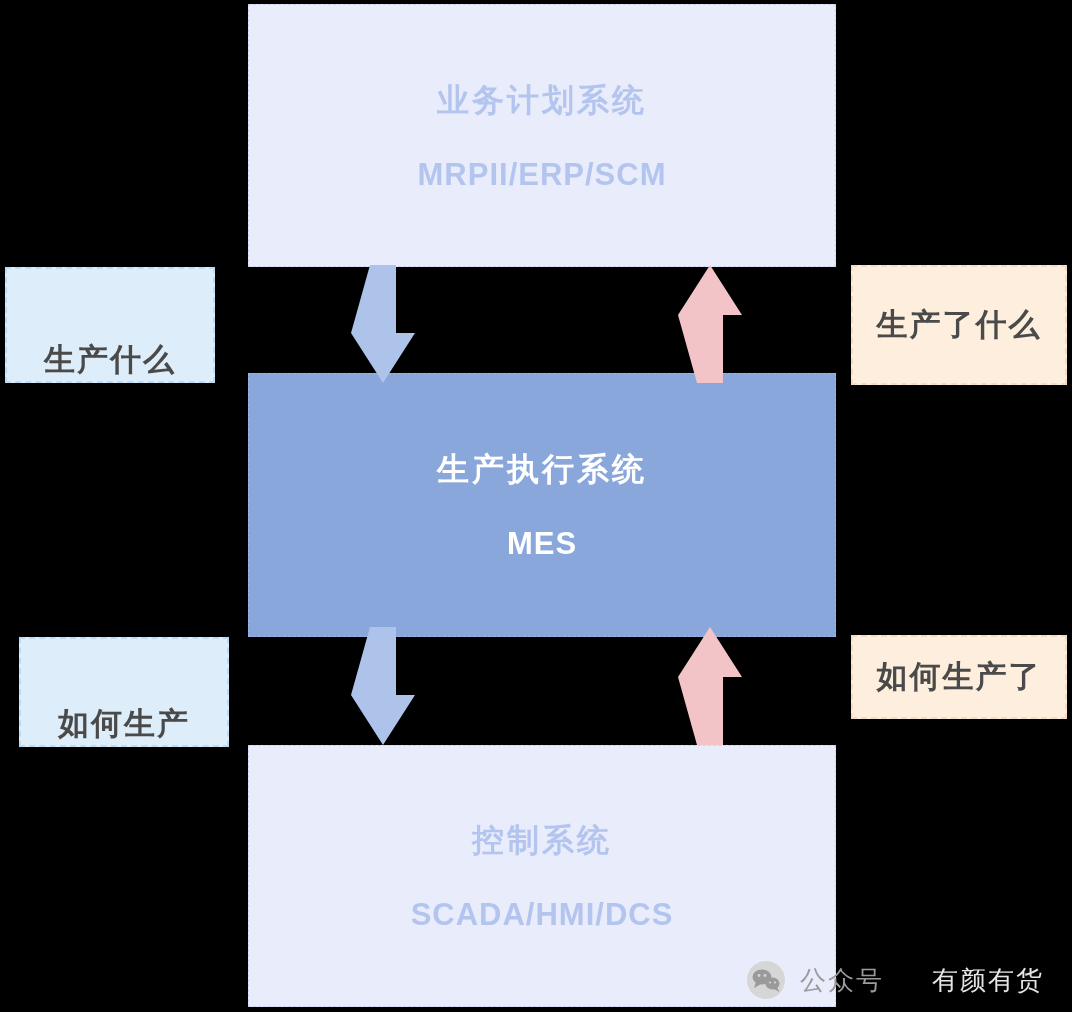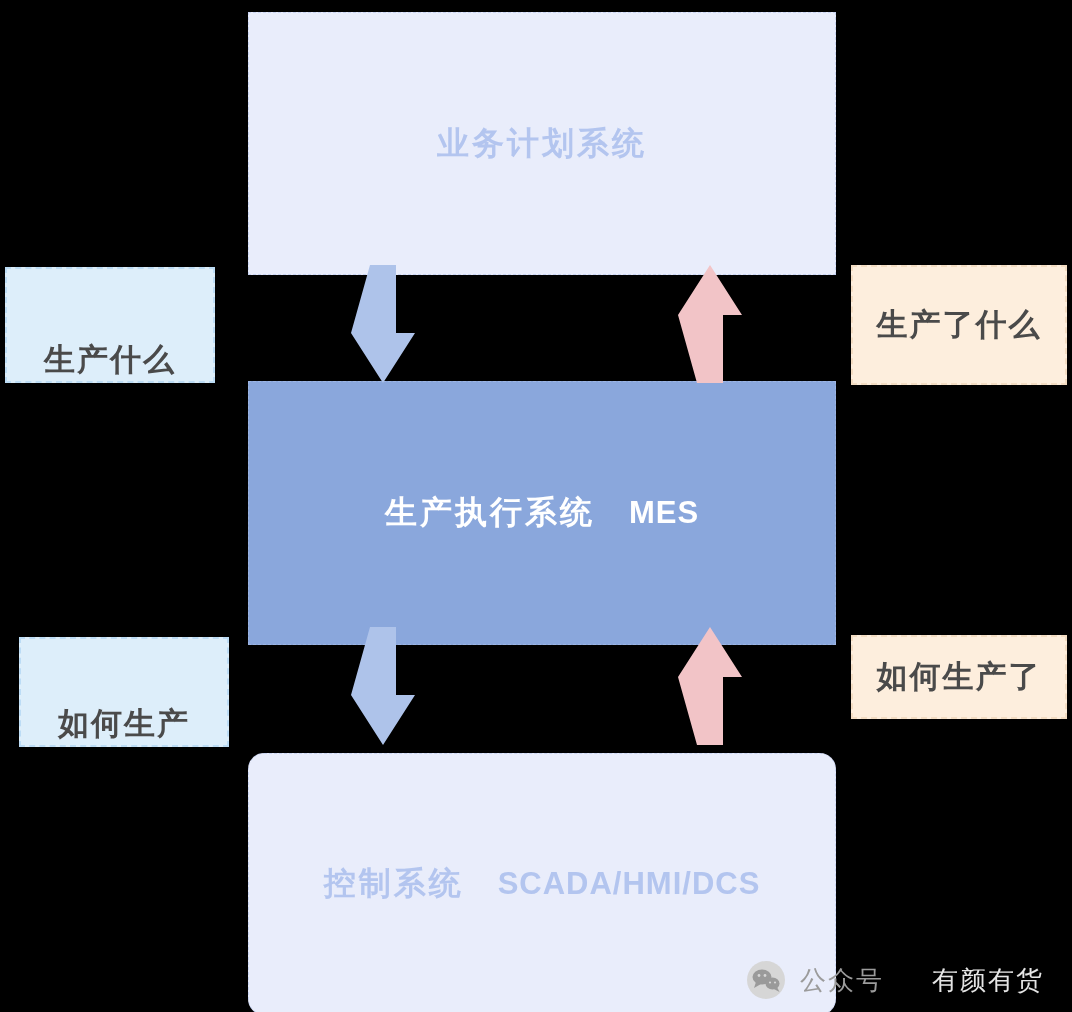--- a/index.html
+++ b/index.html
@@ -10,26 +10,25 @@
     position: relative;
     width: 1072px;
     height: 1012px;
     background: #000000;
     overflow: hidden;
   }
 
   .box {
     position: absolute;
     display: flex;
-    flex-direction: row;
+    flex-direction: column;
     align-items: center;
     justify-content: center;
     gap: 34px;
     text-align: center;
-    margin-top: 8px;
   }
   .box-light {
     background: #e9edfb;
     border: 1px dashed #c9d4f3;
     color: #b3c5ef;
   }
   .box-main {
     background: #8aa7dc;
     border: 1px dashed #9db5e3;
     color: #ffffff;
@@ -42,21 +41,21 @@
   }
   .box-sub {
     font-size: 31px;
     font-weight: bold;
     letter-spacing: 1px;
     white-space: nowrap;
   }
 
   .top-box    { left: 248px; top: 4px;   width: 588px; height: 263px; }
   .middle-box { left: 248px; top: 373px; width: 588px; height: 264px; }
-  .bottom-box { left: 248px; top: 745px; width: 588px; height: 262px; border-radius: 16px; }
+  .bottom-box { left: 248px; top: 745px; width: 588px; height: 262px; }
 
   .side-label {
     position: absolute;
     display: flex;
     align-items: center;
     justify-content: center;
     font-size: 31px;
     font-weight: bold;
     color: #4a4a4a;
     letter-spacing: 2px;
@@ -91,20 +90,21 @@
   .watermark .wm-type { color: #9b9b9b; }
   .watermark .wm-name { color: #e5e5e5; margin-left: 48px; }
 </style>
 </head>
 <body>
 
 <div class="canvas">
 
   <div class="box box-light top-box">
     <div class="box-title">业务计划系统</div>
+    <div class="box-sub">MRPII/ERP/SCM</div>
   </div>
 
   <div class="box box-main middle-box">
     <div class="box-title">生产执行系统</div>
     <div class="box-sub">MES</div>
   </div>
 
   <div class="box box-light bottom-box">
     <div class="box-title">控制系统</div>
     <div class="box-sub">SCADA/HMI/DCS</div>

